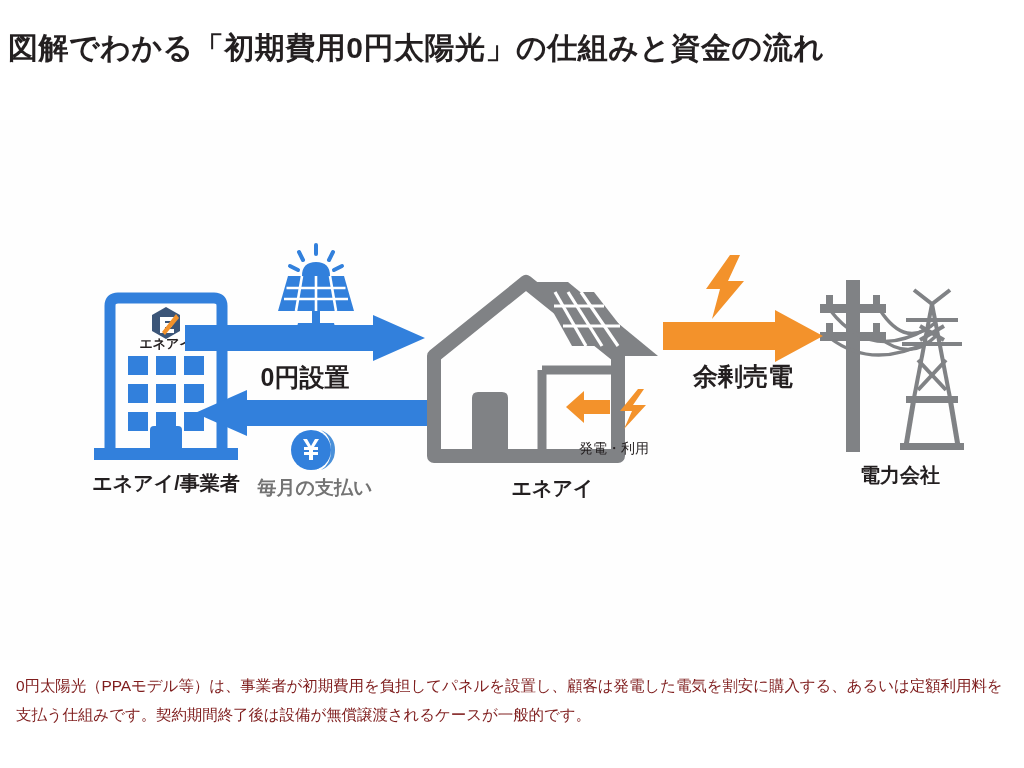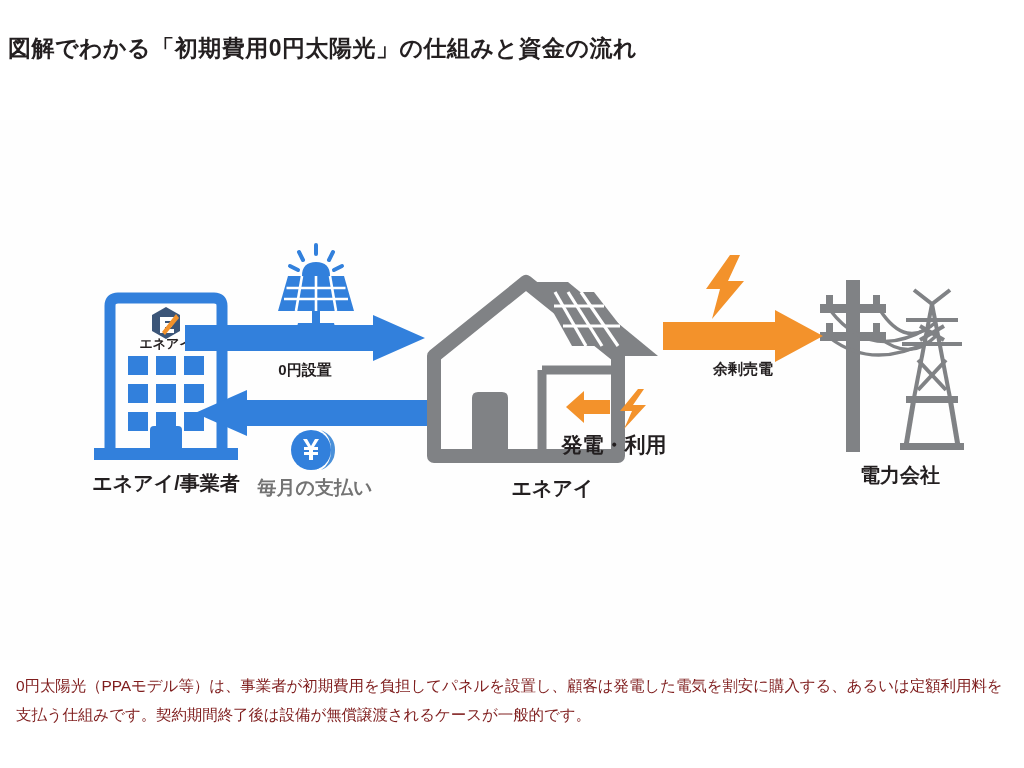--- a/index.html
+++ b/index.html
@@ -20,21 +20,21 @@
   .title-bar {
     position: absolute;
     left: 0; top: 0;
     width: 1024px; height: 96px;
     display: flex;
     align-items: center;
     padding-left: 8px;
     box-sizing: border-box;
   }
   .title-text {
-    font-size: 23px;
+    font-size: 30px;
     font-weight: 700;
     letter-spacing: 0.5px;
     color: #231f20;
     white-space: nowrap;
   }
 
   
   .diagram {
     position: absolute;
     left: 0; top: 120px;
@@ -64,21 +64,21 @@
 
   
   .arrow-install { left: 185px; top: 195px; width: 240px; height: 46px; }
   .arrow-pay     { left: 195px; top: 270px; width: 235px; height: 46px; }
   .arrow-sell    { left: 663px; top: 190px; width: 160px; height: 52px; }
 
   .arrow-caption {
     position: absolute;
     width: 100%;
     text-align: center;
-    font-size: 15px;
+    font-size: 25px;
     font-weight: 700;
     color: #231f20;
     white-space: nowrap;
   }
   .arrow-install .arrow-caption { top: 46px; left: 0; }
   .arrow-sell .arrow-caption    { top: 50px; left: 0; }
 
   
   .pay-group {
     position: absolute;
@@ -103,25 +103,25 @@
   .house .node-label { top: 205px; left: 0; }
 
   .house-inner-group {
     position: absolute;
     left: 138px; top: 118px;
     width: 112px;
     text-align: center;
   }
   .house-inner-icons { display: block; margin: 0 auto; }
   .house-inner-label {
-    font-size: 21px;
-    font-weight: 700;
-    color: #231f20;
-    white-space: nowrap;
-    margin-top: 1px;
+    font-size: 14px;
+    font-weight: 400;
+    color: #231f20;
+    white-space: nowrap;
+    margin-top: 10px;
   }
 
   
   .utility { left: 810px; top: 150px; width: 180px; height: 195px; }
   .utility .node-label { top: 192px; left: 0; }
 
   
   .caption {
     position: absolute;
     left: 16px; top: 672px;

